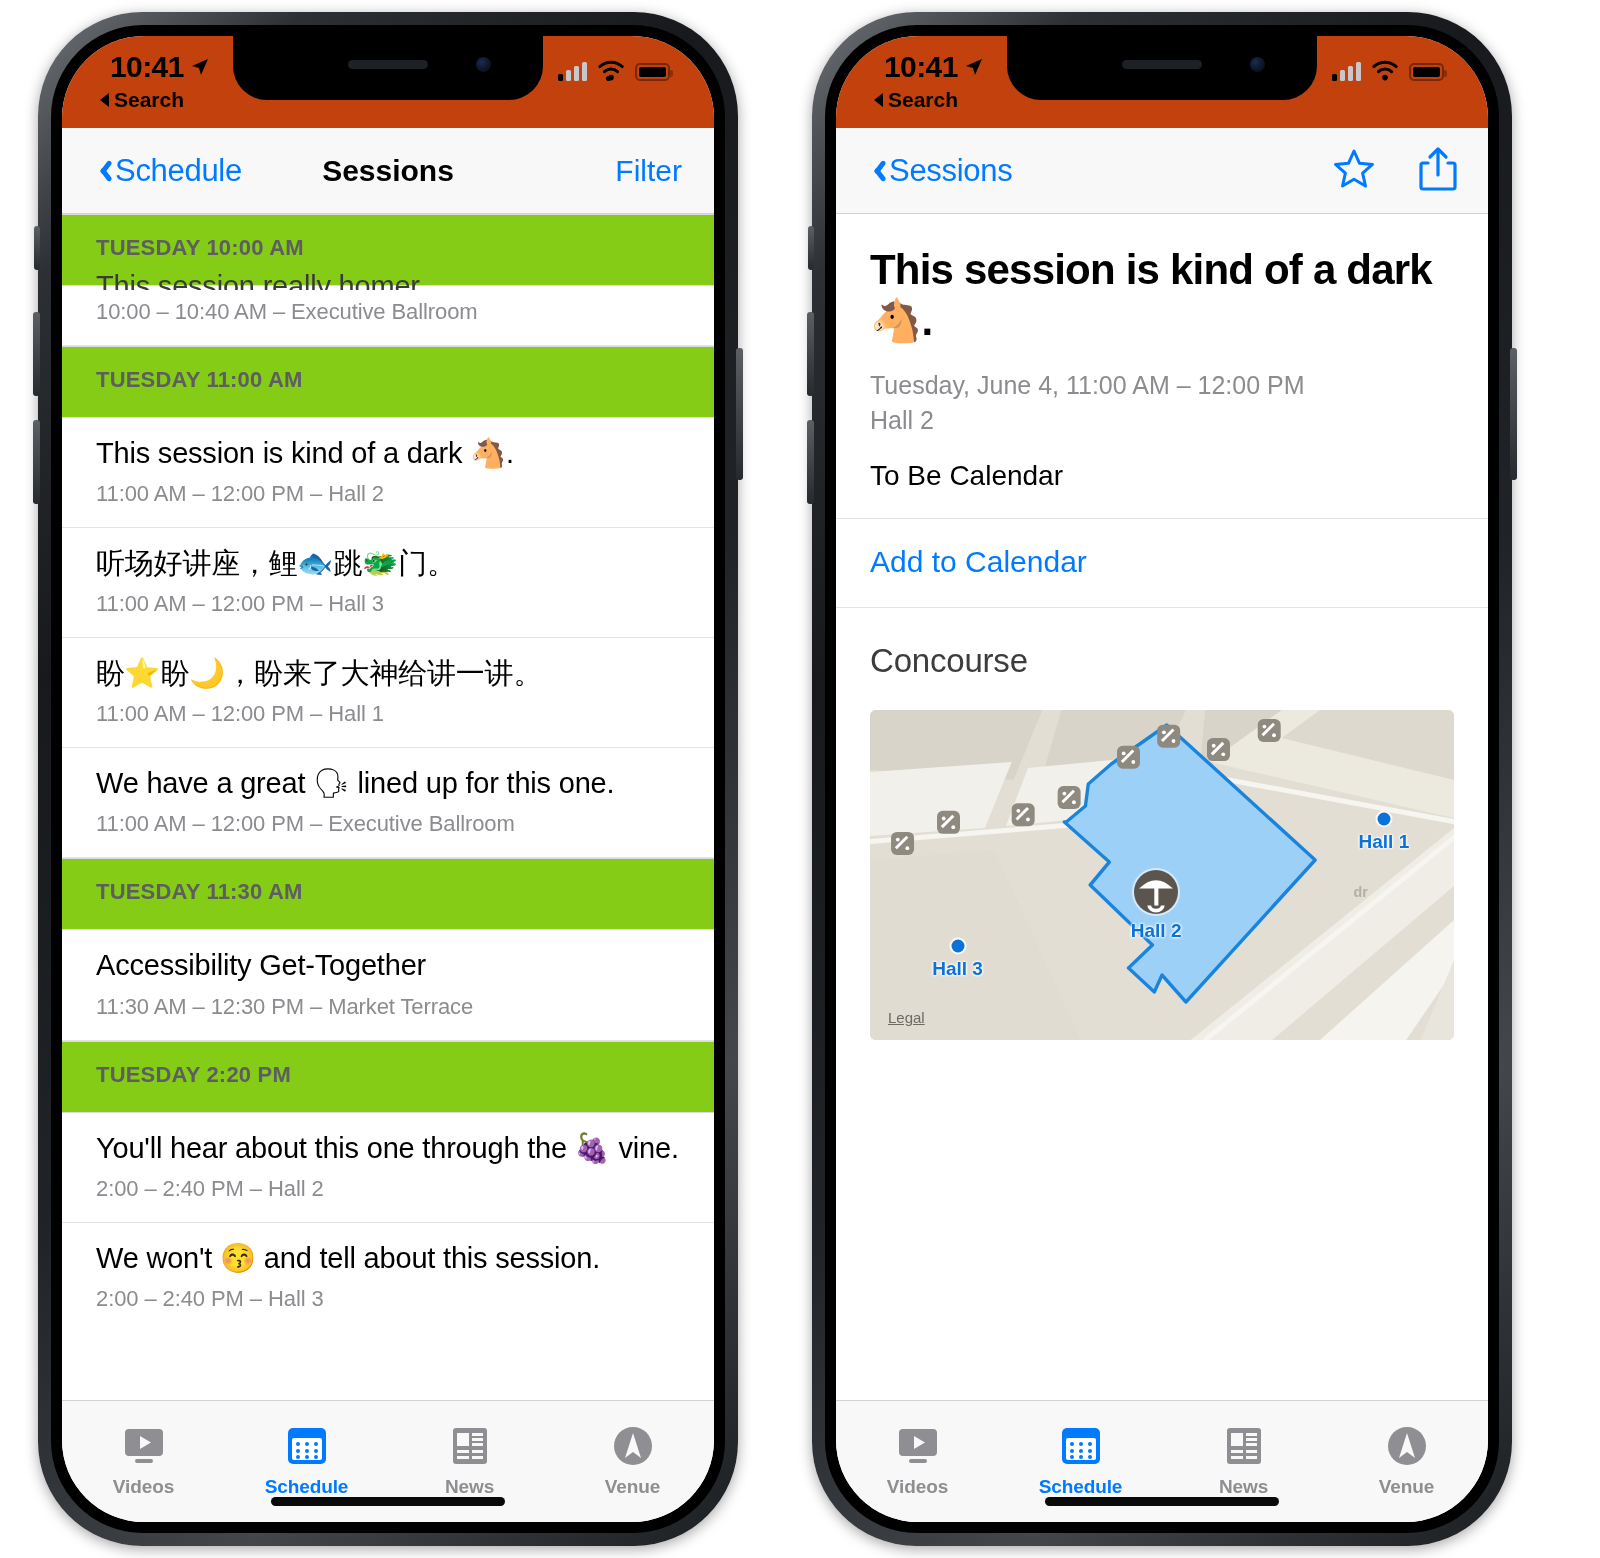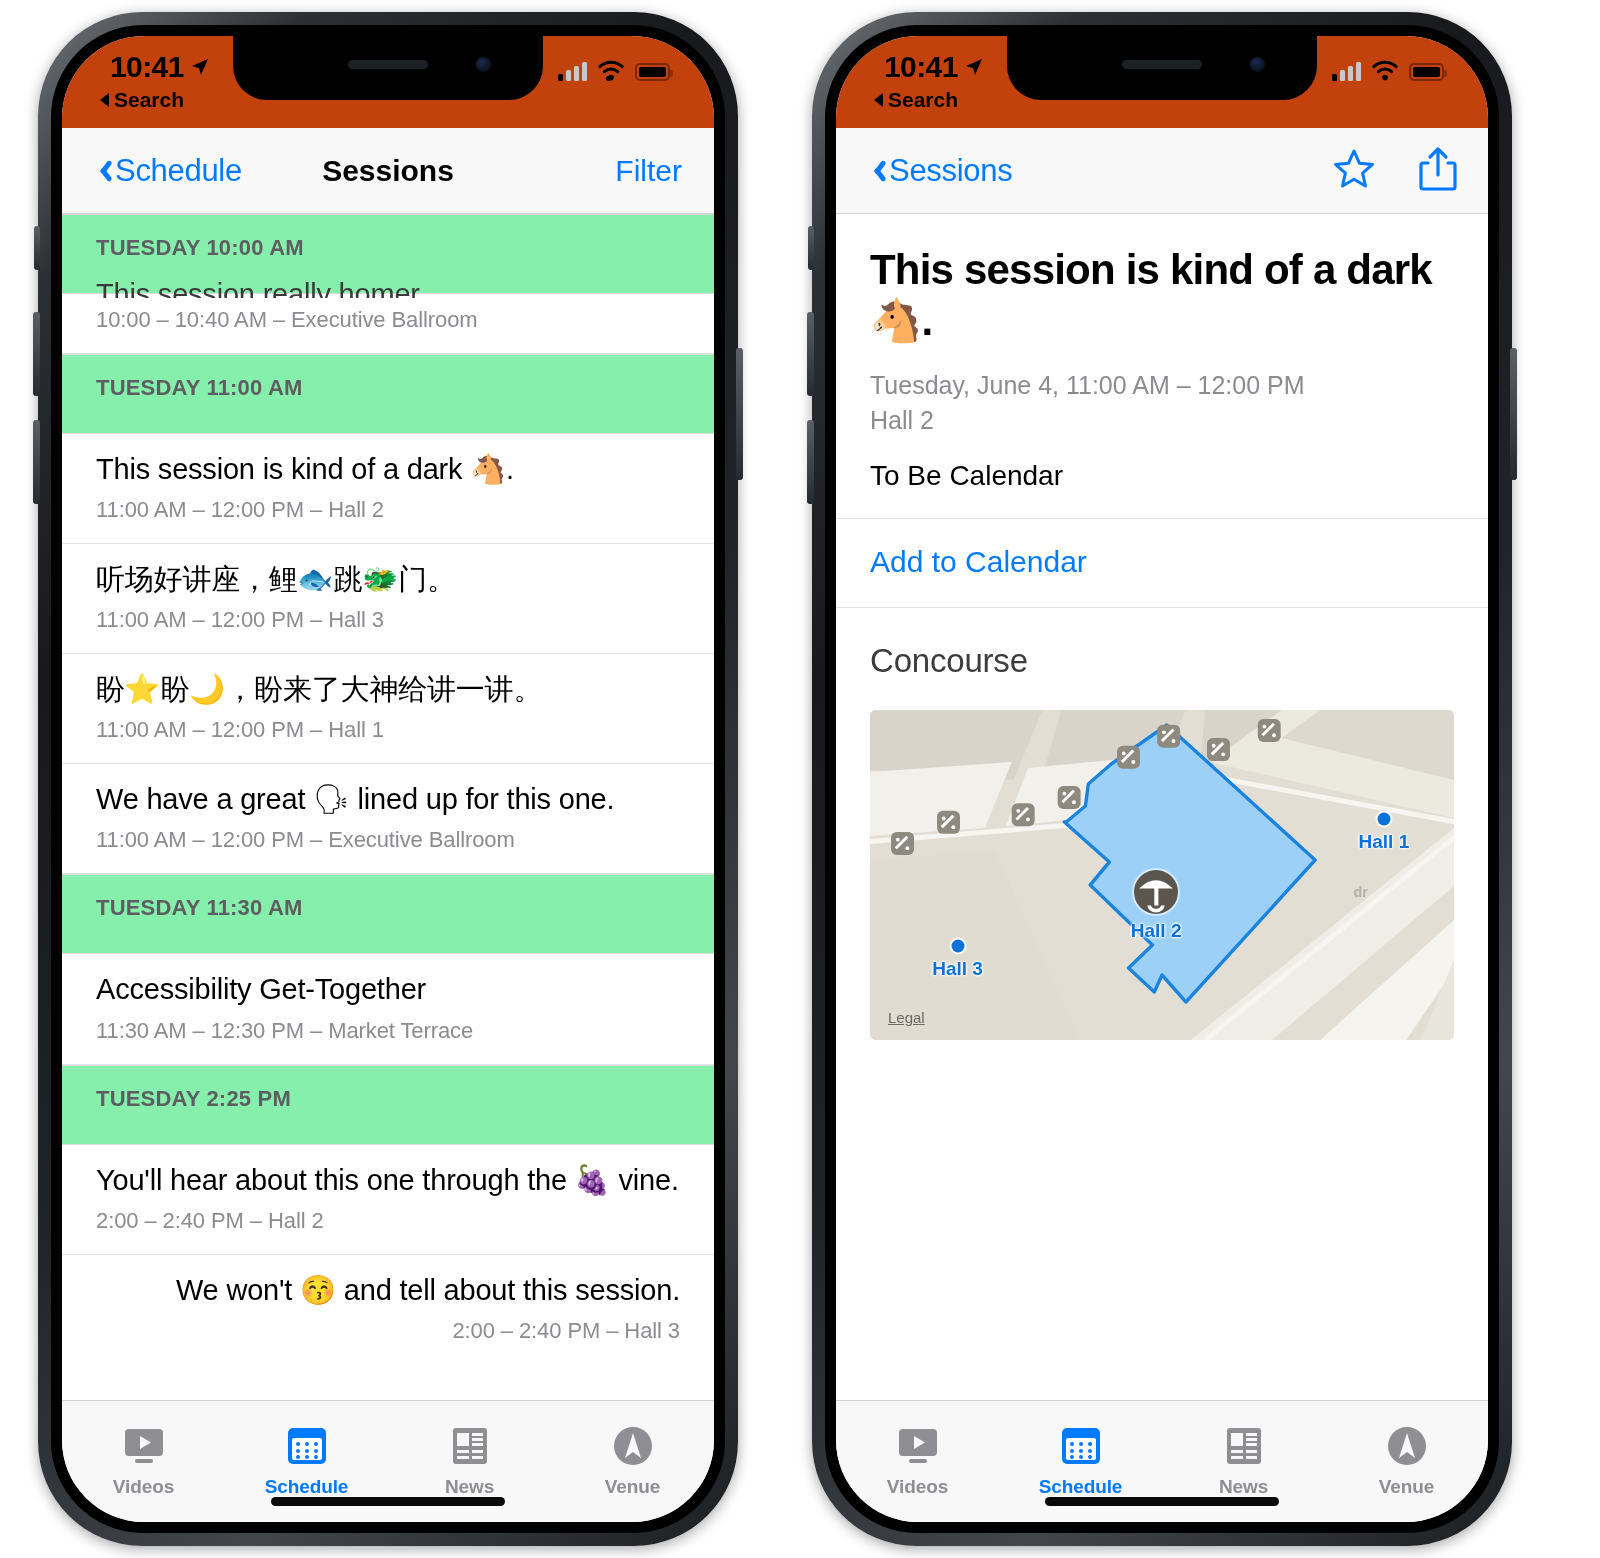--- a/index.html
+++ b/index.html
@@ -123,26 +123,26 @@
     color: #007aff; font-size: 30px;
   }
   .nav-icons {
     position: absolute; right: 30px; top: 50%; transform: translateY(-50%);
     display: flex; align-items: center; gap: 42px;
   }
 
   
   .content { position: absolute; top: 178px; left: 0; right: 0; bottom: 122px; overflow: hidden; background:#fff; }
   .sec-header {
-    background: #86efac; border-top: 1px solid #dcdce0; border-bottom: 1px solid #dcdce0;
-    padding: 20px 34px 32px;
+    background: #84cc16; border-top: 1px solid #dcdce0; border-bottom: 1px solid #dcdce0;
+    padding: 20px 34px 24px;
     font-size: 22px; font-weight: 700; color: #5d5d62; letter-spacing: .2px;
   }
   .row { padding: 17px 34px 20px; border-bottom: 1px solid #e3e3e6; background:#fff; }
-  .row:last-child { border-bottom: none; text-align: right; }
+  .row:last-child { border-bottom: none; }
   .row-title { font-size: 29px; color: #000; line-height: 1.28; letter-spacing: -.2px; }
   .row-sub { margin-top: 9px; font-size: 22px; color: #8b8b90; letter-spacing: -.1px; }
   .row.clipped { padding-top: 0; }
   .row.clipped .row-title {
     height: 22px; overflow: hidden; position: relative; top: -18px; margin-bottom: -18px;
     color: #3a3a3a;
   }
 
   
   .detail { padding: 30px 34px 0; }
@@ -278,21 +278,21 @@
             </div>
             <div class="row">
               <div class="row-title">We have a great 🗣 lined up for this one.</div>
               <div class="row-sub">11:00 AM – 12:00 PM – Executive Ballroom</div>
             </div>
             <div class="sec-header">TUESDAY 11:30 AM</div>
             <div class="row">
               <div class="row-title">Accessibility Get-Together</div>
               <div class="row-sub">11:30 AM – 12:30 PM – Market Terrace</div>
             </div>
-            <div class="sec-header">TUESDAY 2:25 PM</div>
+            <div class="sec-header">TUESDAY 2:20 PM</div>
             <div class="row">
               <div class="row-title">You'll hear about this one through the 🍇 vine.</div>
               <div class="row-sub">2:00 – 2:40 PM – Hall 2</div>
             </div>
             <div class="row">
               <div class="row-title">We won't 😚 and tell about this session.</div>
               <div class="row-sub">2:00 – 2:40 PM – Hall 3</div>
             </div>
           </div>
 

